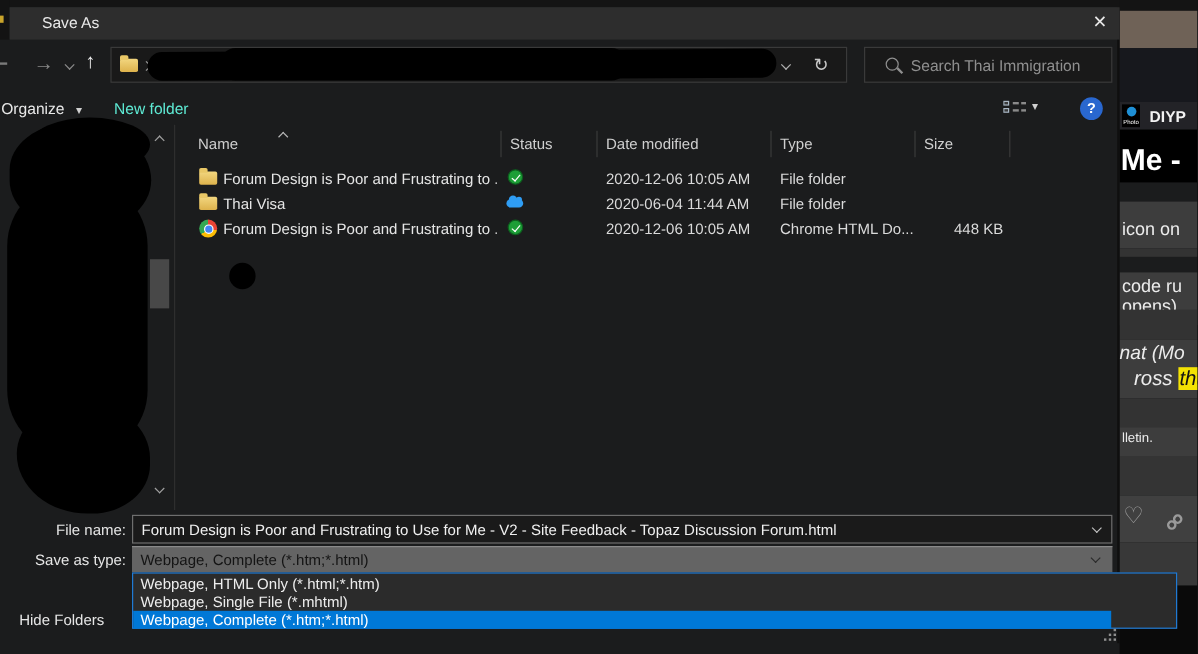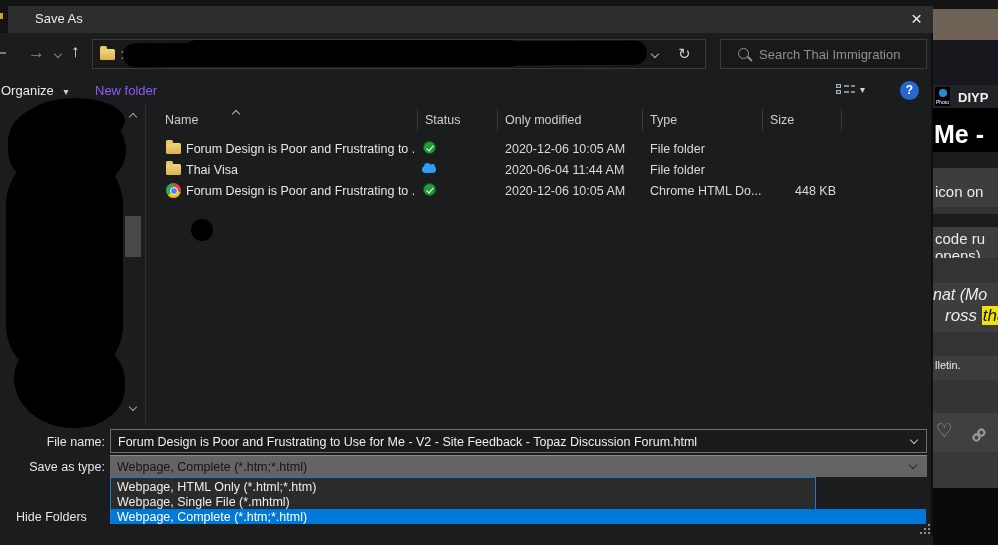--- a/index.html
+++ b/index.html
@@ -115,38 +115,38 @@
 
   <div class="abs box" style="left:720px;top:39px;width:207px;height:30px;">
     <span class="mag" style="left:17px;top:8px;"></span>
     <div class="abs t13" style="left:38px;top:8px;color:#8f8f8f;">Search Thai Immigration</div>
   </div>
 
   <div class="abs t13" style="left:1px;top:84px;color:#e8e8e8;">
     <span>Organize</span>
     <span style="font-size:10px;margin-left:6px;color:#d0d0d0;">▾</span>
   </div>
-  <div class="abs t13" style="left:95px;top:84px;color:#8b5cf6;">New folder</div>
+  <div class="abs t13" style="left:95px;top:84px;color:#5eead4;">New folder</div>
   <svg class="abs" style="left:836px;top:83px;" width="20" height="16">
     <rect x="0" y="1" width="5" height="4" fill="#a8b6c4"></rect>
       <rect x="1" y="2" width="3" height="2" fill="#3a3a3a"></rect>
     <rect x="0" y="7" width="5" height="4" fill="#a8b6c4"></rect>
       <rect x="1" y="8" width="3" height="2" fill="#3a3a3a"></rect>
     <rect x="8" y="2" width="5" height="2" fill="#8a8a8a"></rect>
       <rect x="15" y="2" width="4" height="2" fill="#8a8a8a"></rect>
     <rect x="8" y="8" width="5" height="2" fill="#8a8a8a"></rect>
       <rect x="15" y="8" width="4" height="2" fill="#8a8a8a"></rect>
   </svg>
   <div class="abs" style="left:860px;top:84px;font-size:10px;color:#d0d0d0;">▾</div>
   <div class="helpbtn" style="left:900px;top:81px;">?</div>
 
   <span class="chev up sm" style="left:233px;top:111px;color:#b8b8b8;"></span>
   <div class="abs t12" style="left:165px;top:113px;color:#cfcfcf;">Name</div>
   <div class="abs t12" style="left:425px;top:113px;color:#cfcfcf;">Status</div>
-  <div class="abs t12" style="left:505px;top:113px;color:#cfcfcf;">Only modified</div>
+  <div class="abs t12" style="left:505px;top:113px;color:#cfcfcf;">Date modified</div>
   <div class="abs t12" style="left:650px;top:113px;color:#cfcfcf;">Type</div>
   <div class="abs t12" style="left:770px;top:113px;color:#cfcfcf;">Size</div>
   <div class="sep" style="left:417px;top:109px;height:22px;"></div>
   <div class="sep" style="left:497px;top:109px;height:22px;"></div>
   <div class="sep" style="left:642px;top:109px;height:22px;"></div>
   <div class="sep" style="left:762px;top:109px;height:22px;"></div>
   <div class="sep" style="left:841px;top:109px;height:22px;"></div>
 
   <div class="sep" style="left:145px;top:104px;height:321px;background:#2e2e2e;"></div>
   <span class="chev up sm" style="left:130px;top:114px;color:#a0a0a0;"></span>
@@ -186,21 +186,21 @@
     <div class="abs t12" style="left:7px;top:5px;color:#f0f0f0;white-space:nowrap;">Forum Design is Poor and Frustrating to Use for Me - V2 - Site Feedback - Topaz Discussion Forum.html</div>
     <span class="chev down sm" style="left:800px;top:7px;color:#c0c0c0;"></span>
   </div>
 
   <div class="abs t12" style="left:0;top:460px;width:105px;text-align:right;color:#e6e6e6;">Save as type:</div>
   <div class="abs" style="left:110px;top:455px;width:817px;height:22px;background:#646464;border-top:1px solid #8a8a8a;box-sizing:border-box;">
     <div class="abs t12" style="left:7px;top:4px;color:#141414;white-space:nowrap;">Webpage, Complete (*.htm;*.html)</div>
     <span class="chev down sm" style="left:800px;top:6px;color:#2a2a2a;"></span>
   </div>
 
-  <div class="abs" style="left:110px;top:477px;width:706px;height:47px;background:#2b2b2b;border:1px solid #1f7ad4;box-sizing:border-box;">
+  <div class="abs" style="left:110px;top:477px;width:871px;height:47px;background:#2b2b2b;border:1px solid #1f7ad4;box-sizing:border-box;">
     <div class="abs t12" style="left:0;top:1px;width:815px;height:15px;">
       <span class="abs" style="left:6px;top:1px;color:#ededed;white-space:nowrap;">Webpage, HTML Only (*.html;*.htm)</span>
     </div>
     <div class="abs t12" style="left:0;top:16px;width:815px;height:15px;">
       <span class="abs" style="left:6px;top:1px;color:#ededed;white-space:nowrap;">Webpage, Single File (*.mhtml)</span>
     </div>
     <div class="abs t12" style="left:0;top:31px;width:815px;height:15px;background:#0078d7;">
       <span class="abs" style="left:6px;top:1px;color:#fff;white-space:nowrap;">Webpage, Complete (*.htm;*.html)</span>
     </div>
   </div>

